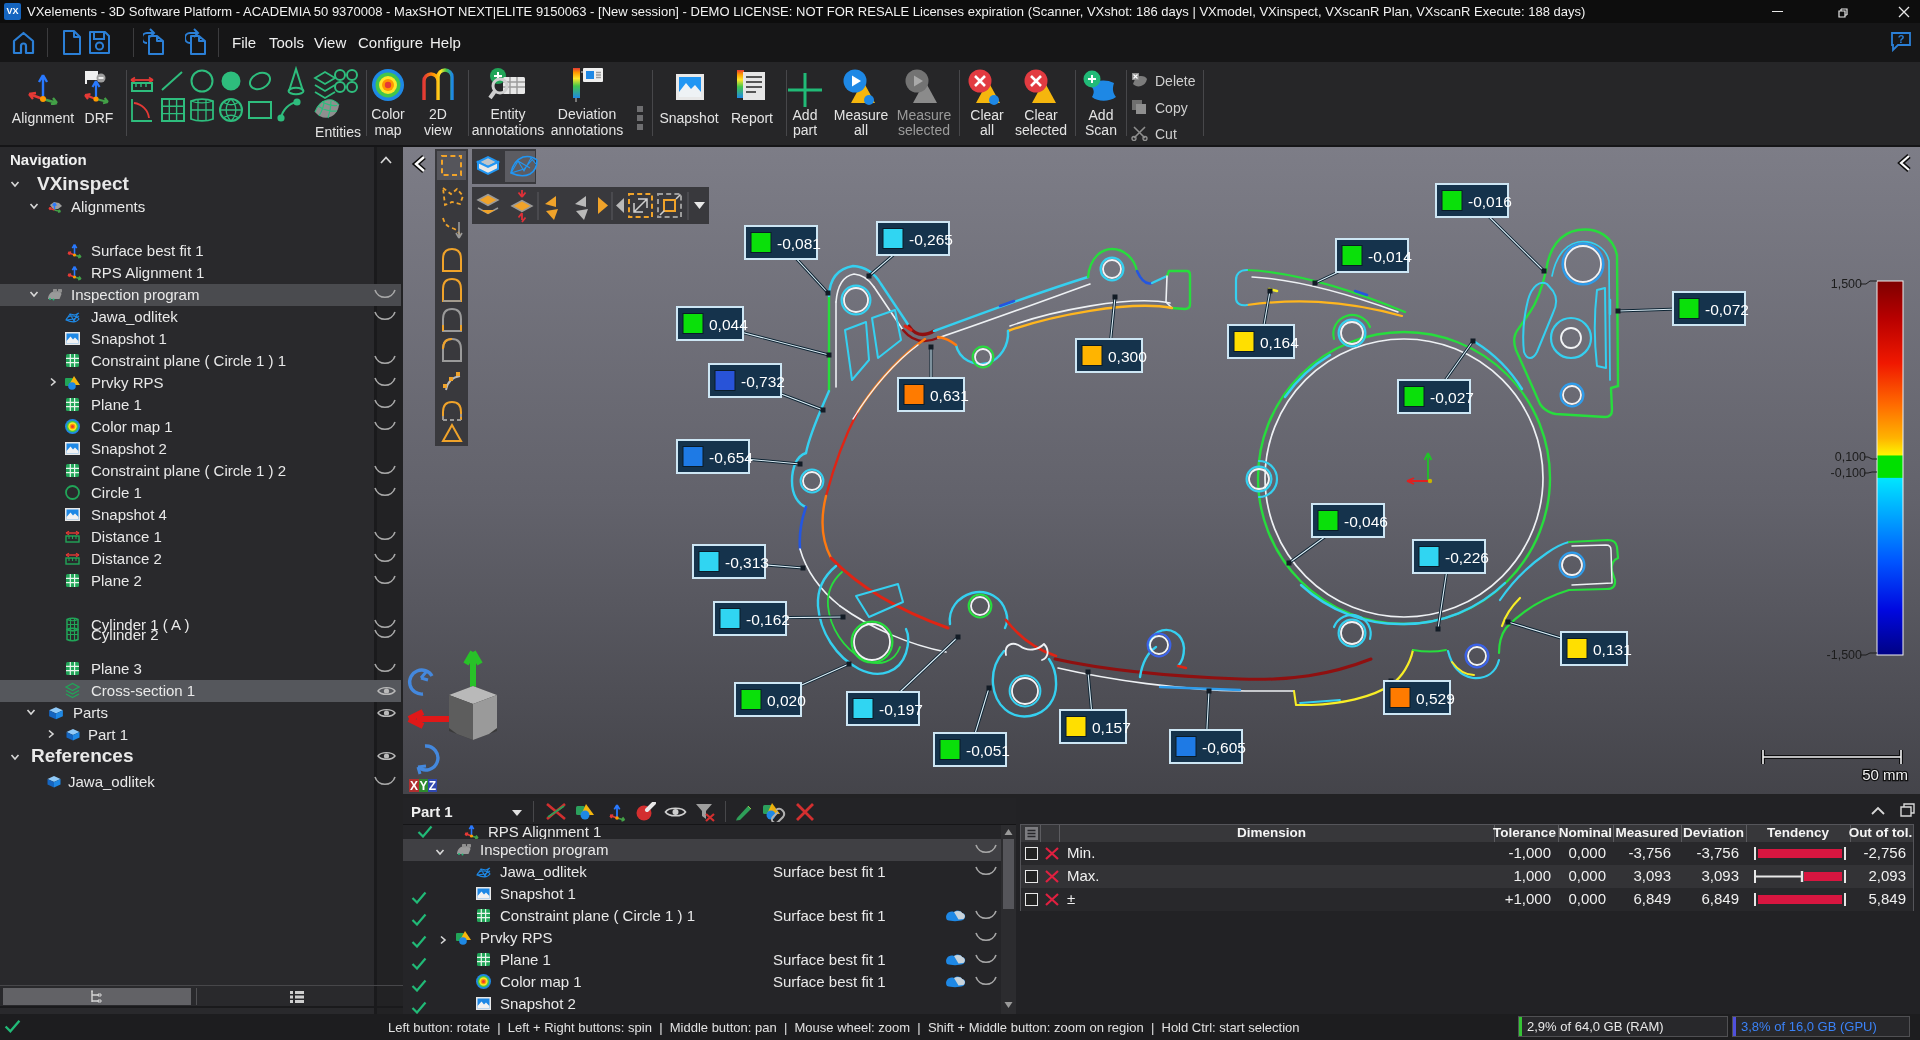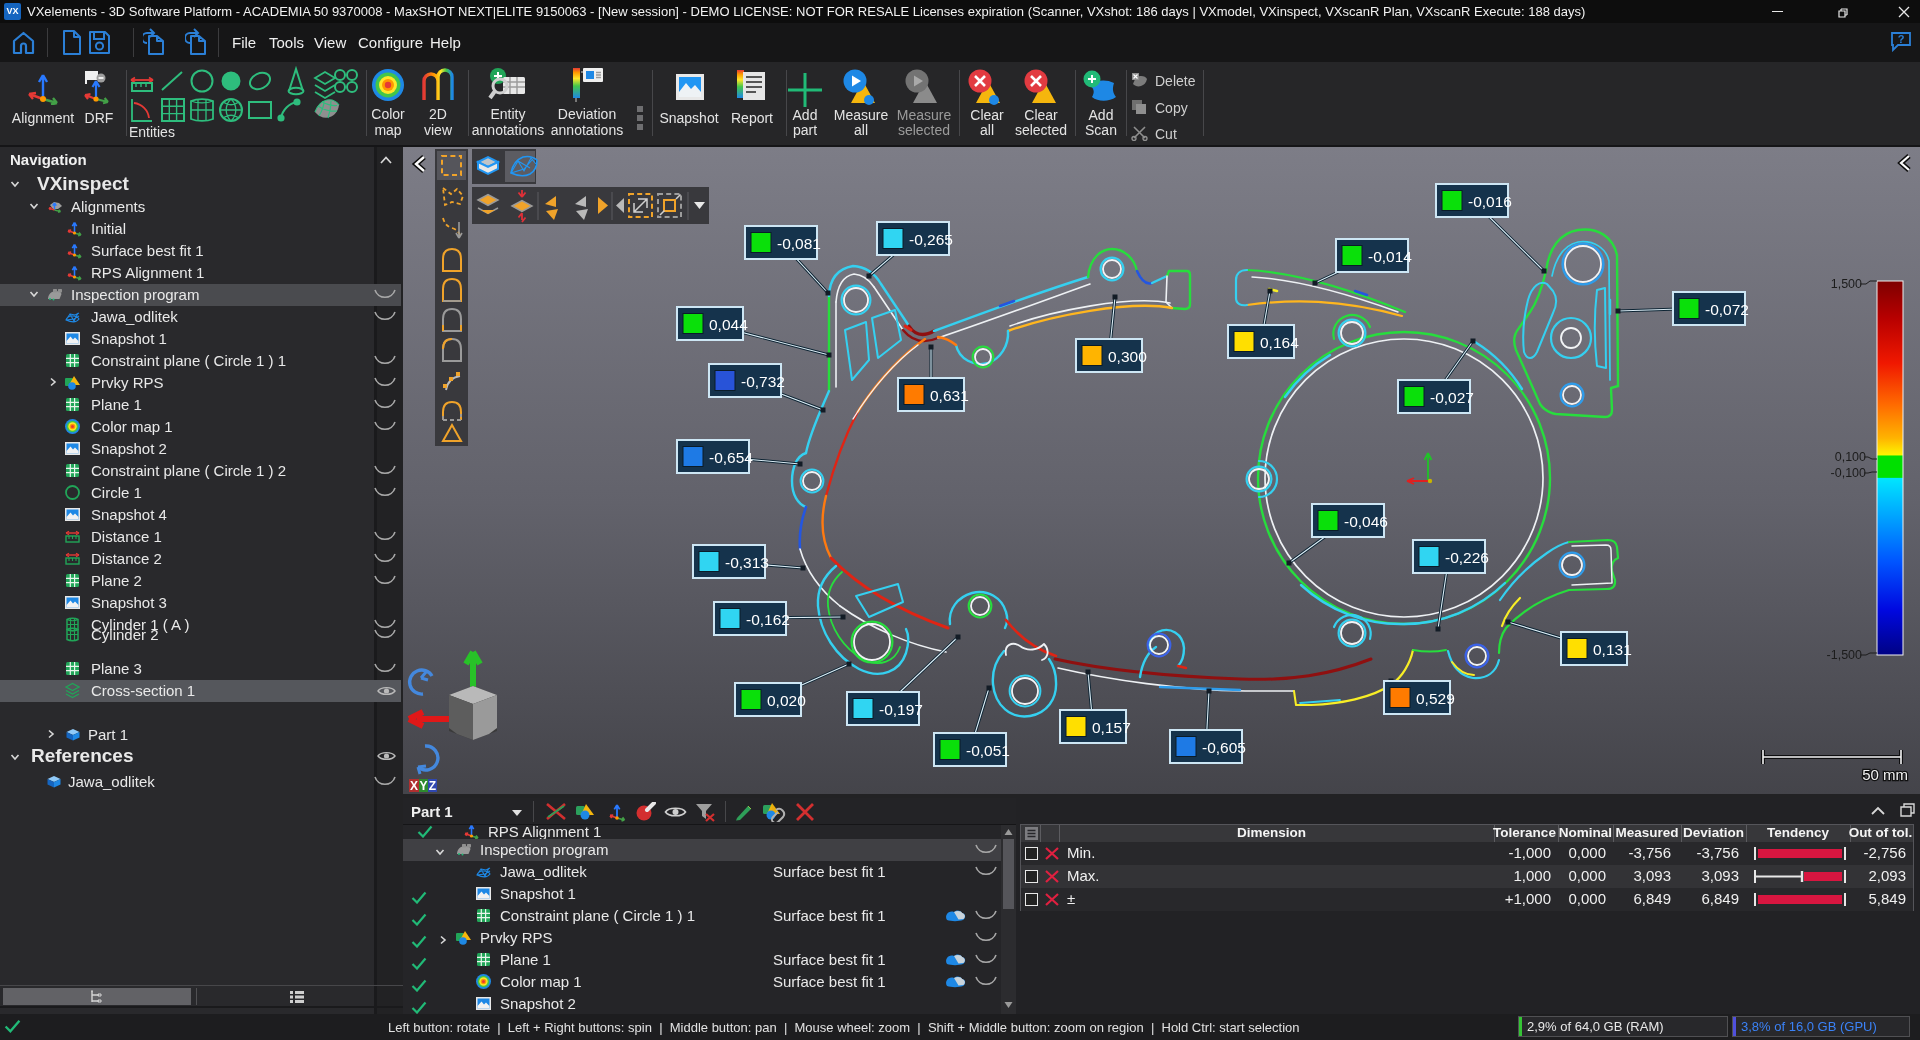--- a/index.html
+++ b/index.html
@@ -139,21 +139,21 @@
           <path d="M152 52 a 20 20 0 0 1 16 -16" stroke-width="2"></path>
           <circle cx="152" cy="52" r="2.6" fill="#2ebd7d"></circle>
           <circle cx="168" cy="36" r="2.6" fill="#2ebd7d"></circle>
         </g>
       <g fill="#8a8a8a" stroke="#2ebd7d" stroke-width="1.2">
           <path d="M186 46 c3 -8 7 -11 12 -12 c5 -1 9 1 12 5 c-1 6 -4 10 -9 12 c-5 2 -11 0 -15 -5 Z" fill="#8f8f8f" stroke="none"></path>
           <path d="M186 46 c3 -8 7 -11 12 -12 c5 -1 9 1 12 5 M189 40 c4 3 12 6 19 5 M193 35.5 c3 2.5 10 4.5 15 4 M190 50 c3 -5 5 -12 5 -15 M199 52 c2 -6 3 -13 3 -17" stroke-width="1.2" fill="none"></path>
         </g>
     </g>
   </svg>
-  <div class="abs" style="left:129px;top:62px;width:232px;text-align:left;color:#e4e4e4;font-size:14px;">Entities</div>
+  <div class="abs" style="left:129px;top:62px;width:232px;text-align:right;color:#e4e4e4;font-size:14px;">Entities</div>
   <div class="abs" style="left:366px;top:8px;width:1px;height:66px;background:#47474a;"></div>
 
   <svg class="abs" style="left:370px;top:5px;" width="36" height="36" viewBox="0 0 36 36">
       <circle cx="18" cy="18" r="16" fill="#1e88e5"></circle>
       <circle cx="18" cy="18" r="12.5" fill="#43c64a"></circle>
       <circle cx="18" cy="18" r="9" fill="#ffe62a"></circle>
       <circle cx="18" cy="18" r="6" fill="#ff9800"></circle>
       <circle cx="18" cy="18" r="3.2" fill="#e53935"></circle>
     </svg>
   <div class="abs" style="left:352px;top:44px;width:72px;text-align:center;color:#e4e4e4;font-size:14px;line-height:16px;">Color<br>map</div>
@@ -388,26 +388,20 @@
     </div>
   <div class="trow" style="top:49px;">
       <svg class="chev" style="left:29px;">
         <use href="#i-chevd"></use>
       </svg>
       <svg class="ic" style="left:46px;">
         <use href="#i-alig"></use>
       </svg>
       <span class="lb" style="left:71px;">Alignments</span>
     </div>
-  <div class="trow" style="top:71px;">
-      <svg class="ic" style="left:66px;">
-        <use href="#i-ax"></use>
-      </svg>
-      <span class="lb" style="left:91px;">Initial</span>
-    </div>
   <div class="trow" style="top:93px;">
       <svg class="ic" style="left:66px;">
         <use href="#i-ax"></use>
       </svg>
       <span class="lb" style="left:91px;">Surface best fit 1</span>
     </div>
   <div class="trow" style="top:115px;">
       <svg class="ic" style="left:66px;">
         <use href="#i-ax"></use>
       </svg>
@@ -529,26 +523,20 @@
     </div>
   <div class="trow" style="top:423px;">
       <svg class="ic" style="left:64px;">
         <use href="#i-grid"></use>
       </svg>
       <span class="lb" style="left:91px;">Plane 2</span>
       <svg class="smile">
         <use href="#i-smile"></use>
       </svg>
     </div>
-  <div class="trow" style="top:445px;">
-      <svg class="ic" style="left:64px;">
-        <use href="#i-snap"></use>
-      </svg>
-      <span class="lb" style="left:91px;">Snapshot 3</span>
-    </div>
   <div class="trow" style="top:467px;">
       <svg class="ic" style="left:64px;">
         <use href="#i-cyl"></use>
       </svg>
       <span class="lb" style="left:91px;">Cylinder 1 ( A )</span>
       <svg class="smile">
         <use href="#i-smile"></use>
       </svg>
     </div>
   <div class="trow" style="top:477px;text-align:right;">
@@ -567,20 +555,32 @@
       <span class="lb" style="left:91px;">Plane 3</span>
       <svg class="smile">
         <use href="#i-smile"></use>
       </svg>
     </div>
   <div class="trow" style="top:533px;background:#55575c;">
       <svg class="ic" style="left:64px;">
         <use href="#i-xsec"></use>
       </svg>
       <span class="lb" style="left:91px;">Cross-section 1</span>
+      <svg class="eye">
+        <use href="#i-eye"></use>
+      </svg>
+    </div>
+  <div class="trow" style="top:555px;">
+      <svg class="chev" style="left:26px;">
+        <use href="#i-chevd"></use>
+      </svg>
+      <svg class="ic" style="left:46px;width:20px;height:18px;">
+        <use href="#i-box"></use>
+      </svg>
+      <span class="lb" style="left:73px;">Parts</span>
       <svg class="eye">
         <use href="#i-eye"></use>
       </svg>
     </div>
   <div class="trow" style="top:577px;">
       <svg class="chev" style="left:47px;width:8px;height:10px;top:5px;">
         <use href="#i-chevr"></use>
       </svg>
       <svg class="ic" style="left:64px;width:18px;height:17px;">
         <use href="#i-box"></use>

